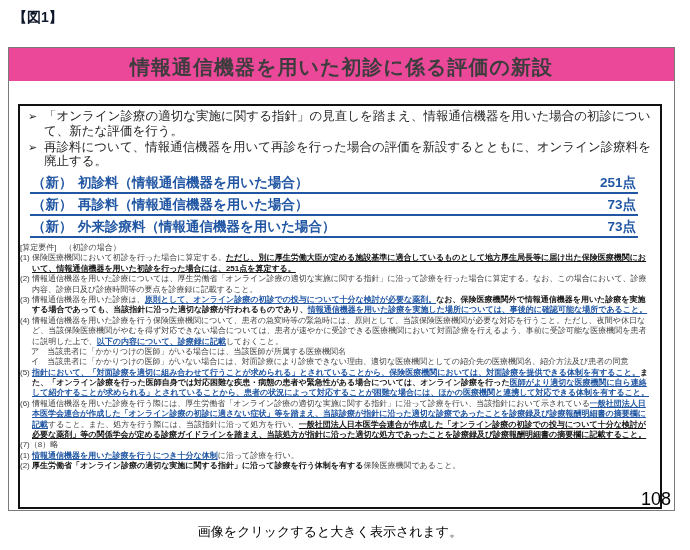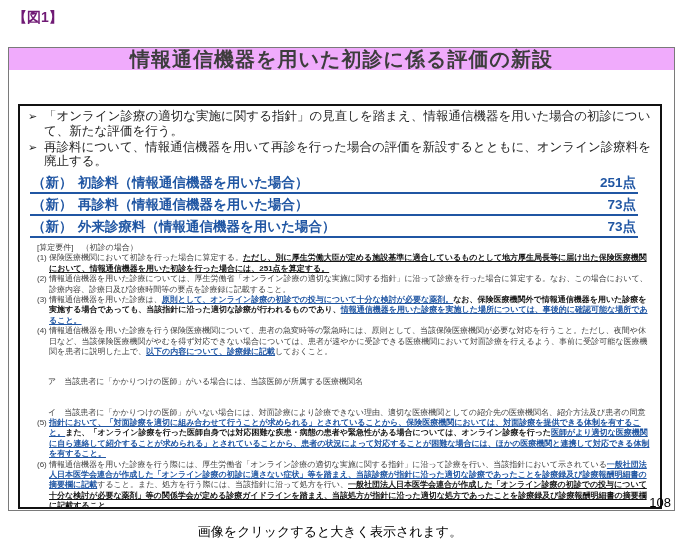--- a/index.html
+++ b/index.html
@@ -3,33 +3,33 @@
 <meta charset="utf-8">
 <style>
   html,body{margin:0;padding:0;}
   body{
     width:690px;height:550px;position:relative;background:#ffffff;
     font-family:"Liberation Sans","DejaVu Sans",sans-serif;
     -webkit-font-smoothing:antialiased;
   }
   .fig-label{
     position:absolute;left:13px;top:9px;
-    font-size:14px;font-weight:bold;color:#701a75;
+    font-size:14px;font-weight:bold;color:#0f172a;
   }
   
   .slide{
     position:absolute;left:8px;top:47px;width:667px;height:464px;
     border:1px solid #7a7a7a;background:#fff;box-sizing:border-box;
   }
   .slide-header{
     height:20px;line-height:20px;padding:0 6px;
     font-size:10px;color:#262626;white-space:nowrap;overflow:hidden;
   }
   .banner{
-    height:22px;background:#f0abfc;display:flex;align-items:center;justify-content:center;
+    height:33px;background:#ec4899;display:flex;align-items:flex-end;justify-content:center;
   }
   .banner-title{
     font-size:20px;font-weight:bold;color:#3d3d3d;letter-spacing:1px;white-space:nowrap;
   }
   .inner-box{
     position:absolute;left:9px;top:56px;width:644px;height:405px;
     border:2px solid #111;box-sizing:border-box;background:#fff;overflow:hidden;
   }
   .bullets{padding:3px 8px 1px 8px;}
   .bullet{
@@ -40,31 +40,31 @@
   .new-rows{padding:2px 22px 2px 10px;}
   .new-row{
     display:flex;align-items:baseline;
     font-size:13.5px;font-weight:bold;color:#2056A3;
     border-bottom:2px solid #2056A3;
     padding:1px 2px 0 2px;margin-bottom:1px;
   }
   .new-row .tag{flex:0 0 46px;}
   .new-row .lbl{flex:1;}
   .new-row .pts{flex:0 0 auto;}
-  .details{padding:2px 10px 0 17px;font-size:8px;line-height:1.3;color:#404040;}
+  .details{padding:2px 10px 0 0;font-size:8px;line-height:1.3;color:#404040;}
   .det{margin:0;}
   .det.p1{padding-left:12px;text-indent:-12px;}
-  .det.p2{padding-left:24px;text-indent:-13px;margin-top:20px;}
+  .det.p2{padding-left:24px;text-indent:-13px;}
   .seg-p{color:#404040;}
   .seg-b{font-weight:bold;color:#141414;}
   .seg-bu{font-weight:bold;color:#141414;text-decoration:underline;}
   .seg-u{font-weight:bold;color:#2056A3;text-decoration:underline;}
   .page-num{
     position:absolute;right:3px;bottom:0px;
-    font-size:13px;color:#000;background:transparent;
+    font-size:18px;color:#000;background:transparent;
   }
   .caption{
     position:absolute;left:0;top:523px;width:660px;text-align:center;
     font-size:13px;color:#000;
   }
 </style>
 </head>
 <body>
 
 <div class="fig-label">【図1】</div>

